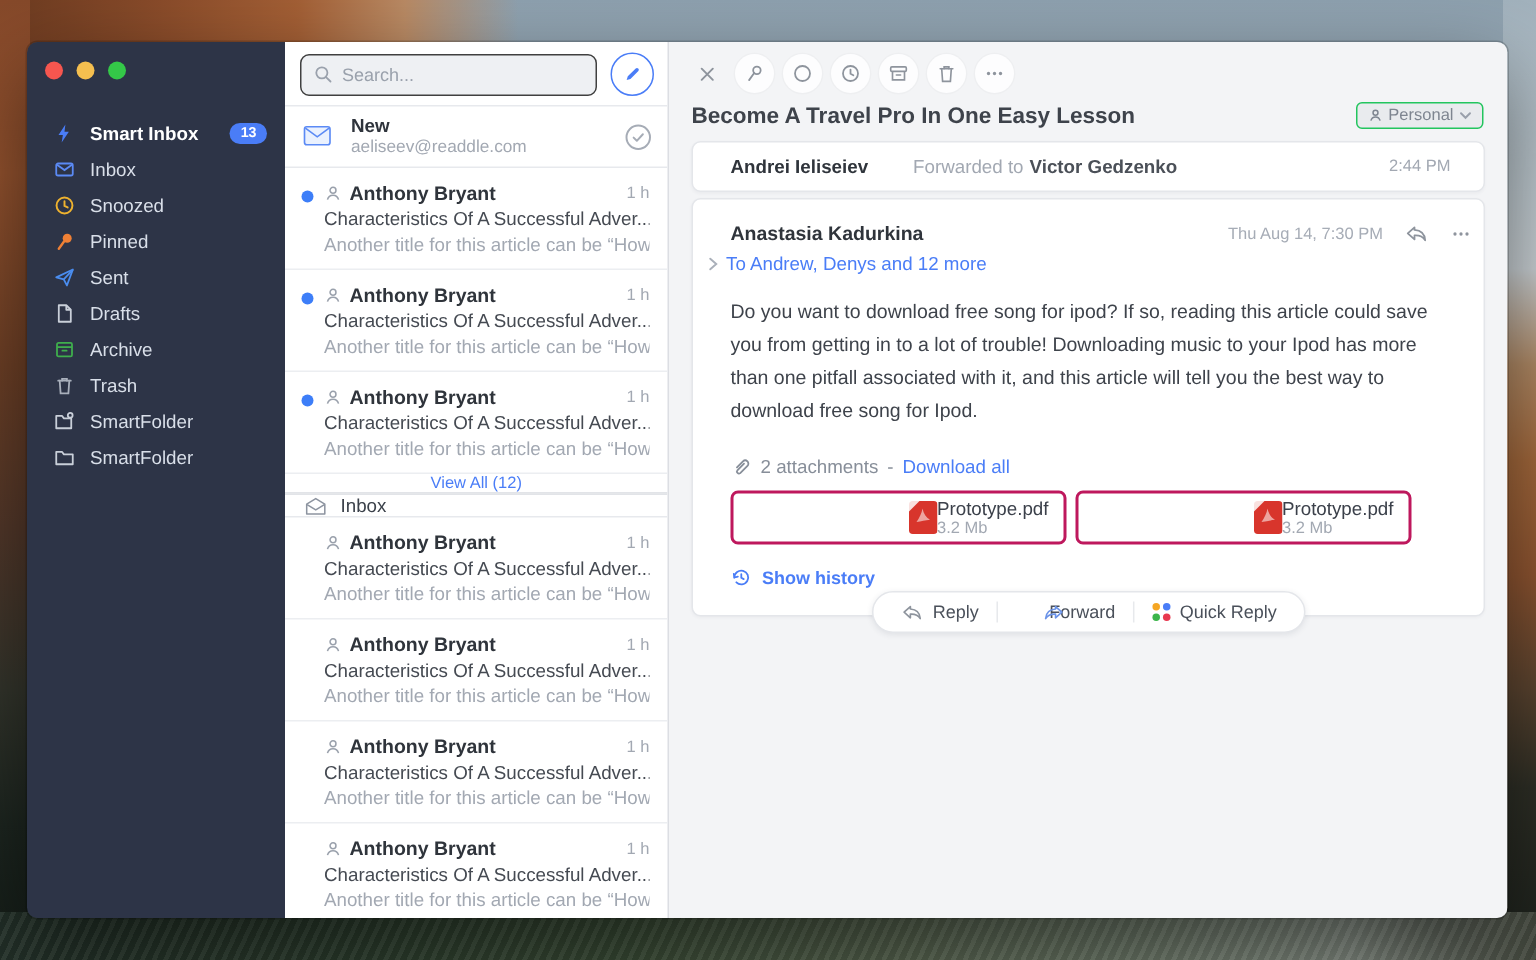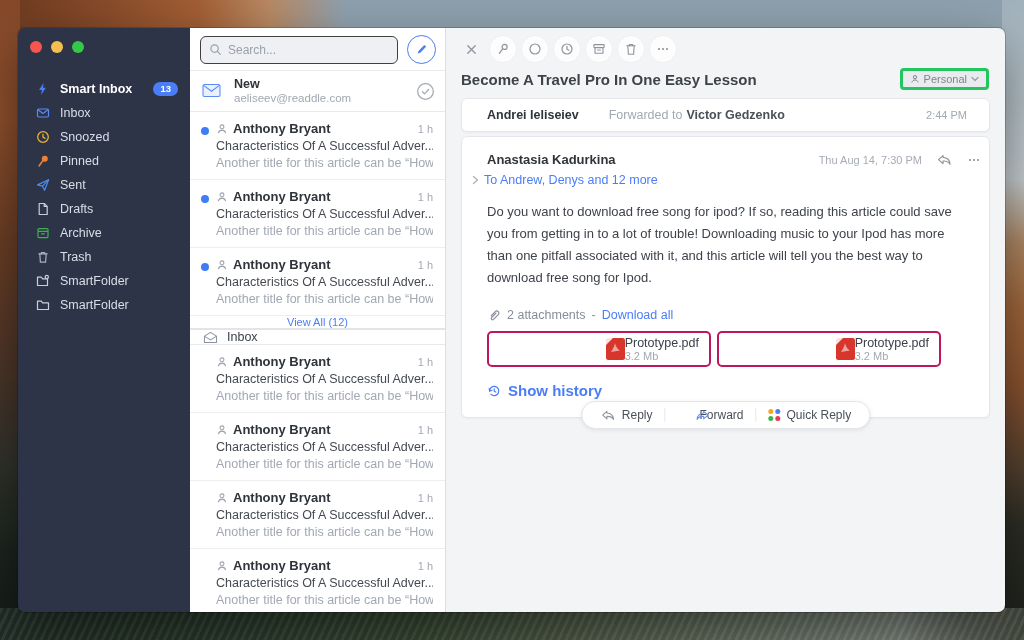--- a/index.html
+++ b/index.html
@@ -69,21 +69,21 @@
   .inbox-header-label{font-size:12.5px;color:#3b414a;}
 
   
   .reading{flex:1;background:#f3f4f6;position:relative;overflow:hidden;}
   .toolbar{display:flex;align-items:center;gap:6px;padding:8px 0 2px 12px;}
   .tb-btn{width:26px;height:26px;border-radius:50%;display:flex;align-items:center;justify-content:center;}
   .tb-btn.circled{background:#fdfdfe;box-shadow:0 0 0 1px rgba(0,0,0,0.02);}
   .title-row{display:flex;align-items:center;padding:4px 16px 8px 15px;}
   .msg-title{font-size:15px;font-weight:600;color:#3e434b;}
   .account-badge{margin-left:auto;display:flex;align-items:center;gap:4px;background:#e9ebee;
-    border:3px solid #22c55e;border-radius:4px;padding:2px 7px;color:#7e8590;font-size:11px;}
+    border:1px solid #22c55e;border-radius:4px;padding:2px 7px;color:#7e8590;font-size:11px;}
   .cards{padding:0 15px;}
   .card{background:#fff;border:1px solid #e4e6ea;border-radius:6px;box-shadow:0 1px 2px rgba(40,50,70,.04);}
   .thread-card{display:flex;align-items:center;height:32px;padding:0 22px 0 25px;margin-bottom:4px;}
   .thread-sender{font-size:12.5px;font-weight:700;color:#2f343b;}
   .thread-action{font-size:12.5px;color:#a2a8b2;margin-left:30px;}
   .thread-target{font-size:12.5px;font-weight:600;color:#4b5058;margin-left:4px;}
   .thread-time{margin-left:auto;font-size:11px;color:#a2a8b2;}
   .msg-card{position:relative;padding-bottom:14px;}
   .msg-head{display:flex;align-items:center;padding:15px 8px 0 25px;}
   .msg-sender{font-size:13px;font-weight:700;color:#2f343b;}
@@ -97,21 +97,21 @@
   .attach-count{color:#878e99;font-size:12.5px;}
   .attach-sep{color:#878e99;font-size:12.5px;}
   .attach-download{color:var(--accent,#4a7df7);font-size:12.5px;}
   .attach-cards{display:flex;gap:6px;padding:9px 25px 0;}
   .attach-card{width:224px;height:36px;border:2px solid #be185d;border-radius:5px;background:#fff;
     display:flex;align-items:center;padding:0 10px;box-sizing:border-box;justify-content:flex-end;}
   .pdf-ic{width:19px;height:22px;flex:none;position:relative;}
   .att-name{font-size:12.5px;color:#3b404a;line-height:14px;}
   .att-size{font-size:11px;color:#a2a8b2;line-height:12px;}
   .history-line{display:flex;align-items:center;gap:7px;padding:15px 25px 4px;}
-  .history-label{color:var(--accent,#4a7df7);font-size:15px;font-weight:600;}
+  .history-label{color:var(--accent,#4a7df7);font-size:12px;font-weight:600;}
   .action-pill{position:absolute;left:50%;bottom:-12px;transform:translateX(-50%);
     display:flex;align-items:center;background:#fff;border:1px solid #e4e6ea;border-radius:999px;
     box-shadow:0 1px 4px rgba(40,50,70,.1);padding:4px 6px;white-space:nowrap;}
   .pill-btn{display:flex;align-items:center;gap:6px;padding:2px 12px;font-size:12px;color:#4a505a;}
   .pill-sep{width:1px;height:14px;background:#e7e9ec;}
   .qr-ic{display:grid;grid-template-columns:5px 5px;grid-gap:2px;}
   .qr-dot{width:5px;height:5px;border-radius:50%;}
   svg{display:block;}
 </style>
 </head>

